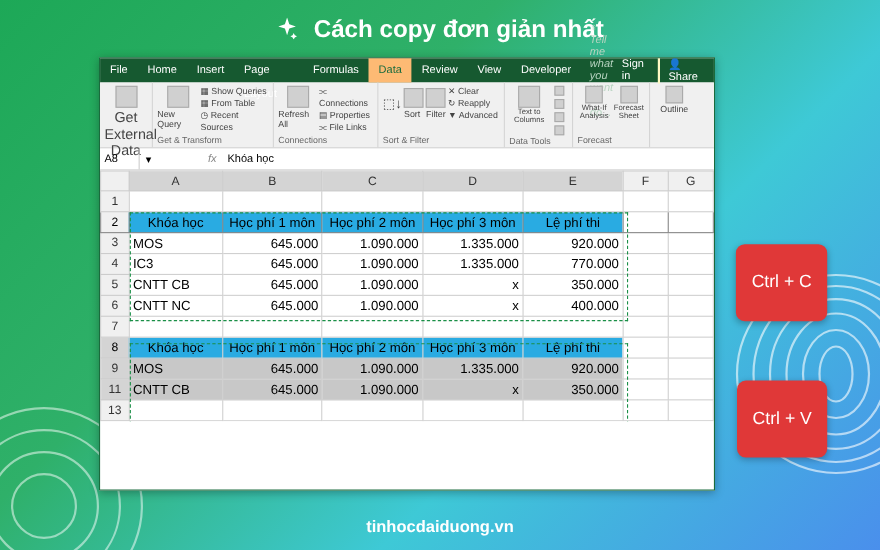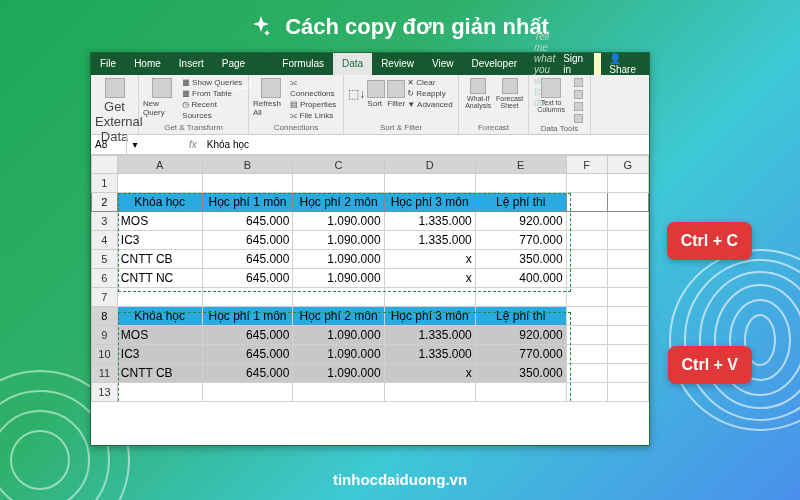--- a/index.html
+++ b/index.html
@@ -7,46 +7,46 @@
 .deco-l{position:absolute;left:-50px;bottom:-50px;width:180px;height:180px}
 .deco-l div{position:absolute;border:2px solid rgba(255,255,255,.5);border-radius:50%}
 .deco-r{position:absolute;right:-60px;bottom:60px;width:200px;height:200px}
 .deco-r svg{width:100%;height:100%}
 .header{text-align:center;padding:14px 0 10px;color:#fff;font-size:22px;font-weight:700}
 .sparkle{display:inline-block;margin-right:8px;vertical-align:-2px}
 .footer{position:absolute;bottom:12px;width:100%;text-align:center;color:#fff;font-size:15px;font-weight:600}
 .excel{position:absolute;left:90px;top:52px;width:560px;height:394px;background:#fff;border:1px solid #1a6b3d;box-shadow:0 2px 8px rgba(0,0,0,.3)}
 .titlebar{height:22px;background:#165930;display:flex;align-items:center;font-size:10px;color:#fff}
 .tab{padding:0 9px;height:22px;line-height:22px;cursor:pointer}
-.tab.active{background:#e5e5e5;color:#1a6b3d;font-weight:400}
+.tab.active{background:#fdba74;color:#1a6b3d;font-weight:400}
 .tell{flex:1;color:#b8d4c1;padding-left:8px;font-style:italic}
 .signin{padding:0 8px}
-.share{padding:0 8px;border-left:7px solid #fef9c3}
+.share{padding:0 8px;border-left:2px solid #fef9c3}
 .ribbon{height:60px;background:#f0f0f0;border-bottom:1px solid #ccc;display:flex;font-size:9px;color:#444}
 .rgrp{border-right:1px solid #d4d4d4;padding:2px 4px;display:flex;flex-direction:column;justify-content:space-between;text-align:center}
-.rgrp .lbl{font-size:8px;color:#666;text-align:center}
+.rgrp .lbl{font-size:8px;color:#666;text-align:left}
 .rico{width:20px;height:20px;background:#d0d0d0;margin:1px auto;border:1px solid #aaa}
 .fbar{height:20px;background:#fff;border-bottom:1px solid #ccc;display:flex;align-items:center;font-size:10px}
 .nbox{width:36px;border-right:1px solid #ccc;padding:0 4px;height:100%;line-height:20px}
 .fx{padding:0 6px;color:#888;font-style:italic}
 .fval{padding:0 4px}
 .grid{overflow:hidden}
 table{border-collapse:collapse;width:100%;font-size:12px}
 .colhdr th{background:#f0f0f0;border:1px solid #ccc;font-weight:400;height:18px;color:#333;font-size:11px}
 .colhdr th.sel{background:#d4d4d4}
 .rowhdr{background:#f0f0f0;border:1px solid #ccc;text-align:center;width:26px;font-size:11px;color:#333}
 .rowhdr.sel{background:#d4d4d4}
 td{border:1px solid #d0d0d0;height:19px;padding:0 3px;background:#fff}
 td.num{text-align:right}
 .thdr td{background:#29abe2;color:#000;text-align:center;font-weight:400;border:1px solid #888}
 .pasted td{background:#c8c8c8}
 tr.pasted td{background:#c8c8c8}
 tr.phdr td{background:#29abe2;text-align:center;color:#000}
 .w-a{width:86px}.w-n{width:92px}
-.badge{position:absolute;background:#e03838;color:#fff;padding:10px 14px;border-radius:8px;font-size:16px;font-weight:700;box-shadow:0 2px 6px rgba(0,0,0,.25)}
+.badge{position:absolute;background:#e03838;color:#fff;padding:26px 14px;border-radius:8px;font-size:16px;font-weight:400;box-shadow:0 2px 6px rgba(0,0,0,.25)}
 .badge.c{right:48px;top:222px}
 .badge.v{right:48px;top:346px}
 .dash-border{position:absolute;border:1.5px dashed #1a8f47;pointer-events:none}
 </style>
 </head>
 <body>
 
 <div class="deco-l">
   <div style="width:180px;height:180px;left:0;top:0"></div>
   <div style="width:140px;height:140px;left:20px;top:20px"></div>
@@ -140,47 +140,54 @@
             <div style="font-size:8px">Filter</div>
           </div>
         <div style="font-size:8px;line-height:11px">
           <div>✕ <span>Clear</span></div>
           <div>↻ <span>Reapply</span></div>
           <div>▼ <span>Advanced</span></div>
         </div>
       </div>
       <div class="lbl">Sort &amp; Filter</div>
     </div>
-    <div class="rgrp" style="width:70px">
-      <div style="display:flex;gap:2px">
-        <div>
-            <div class="rico" style="width:16px;height:16px"></div>
-            <div style="font-size:7px">What-If Analysis</div>
-          </div>
-        <div>
-            <div class="rico" style="width:16px;height:16px"></div>
-            <div style="font-size:7px">Forecast Sheet</div>
-          </div>
-      </div>
-      <div class="lbl">Forecast</div>
-    </div>
     <div class="rgrp" style="width:62px">
       <div style="display:flex;gap:1px">
         <div>
             <div class="rico"></div>
             <div style="font-size:7px">Text to Columns</div>
           </div>
         <div style="display:flex;flex-wrap:wrap;width:22px;gap:1px">
             <div class="rico" style="width:9px;height:9px"></div>
             <div class="rico" style="width:9px;height:9px"></div>
             <div class="rico" style="width:9px;height:9px"></div>
             <div class="rico" style="width:9px;height:9px"></div>
           </div>
       </div>
       <div class="lbl">Data Tools</div>
+    </div>
+    <div class="rgrp" style="width:70px">
+      <div style="display:flex;gap:2px">
+        <div>
+            <div class="rico" style="width:16px;height:16px"></div>
+            <div style="font-size:7px">What-If Analysis</div>
+          </div>
+        <div>
+            <div class="rico" style="width:16px;height:16px"></div>
+            <div style="font-size:7px">Forecast Sheet</div>
+          </div>
+      </div>
+      <div class="lbl">Forecast</div>
+    </div>
+    <div class="rgrp" style="width:44px;border-right:none">
+      <div>
+          <div class="rico" style="width:16px;height:16px"></div>
+          <div style="font-size:8px">Outline</div>
+        </div>
+      <div class="lbl"></div>
     </div>
   </div>
 
   <div class="fbar">
     <div class="nbox">A8</div>
     <div style="width:16px;text-align:center">▾</div>
     <div style="width:40px"></div>
     <div class="fx">fx</div>
     <div class="fval">Khóa học</div>
   </div>
@@ -282,30 +289,20 @@
             <td class="rowhdr sel">9</td>
         <td>MOS</td>
             <td class="num">645.000</td>
             <td class="num">1.090.000</td>
             <td class="num">1.335.000</td>
             <td class="num">920.000</td>
             <td style="background:#fff"></td>
             <td style="background:#fff"></td>
           </tr>
       <tr class="pasted">
-            <td class="rowhdr sel">10</td>
-        <td>IC3</td>
-            <td class="num">645.000</td>
-            <td class="num">1.090.000</td>
-            <td class="num">1.335.000</td>
-            <td class="num">770.000</td>
-            <td style="background:#fff"></td>
-            <td style="background:#fff"></td>
-          </tr>
-      <tr class="pasted">
             <td class="rowhdr sel">11</td>
         <td>CNTT CB</td>
             <td class="num">645.000</td>
             <td class="num">1.090.000</td>
             <td class="num">x</td>
             <td class="num">350.000</td>
             <td style="background:#fff"></td>
             <td style="background:#fff"></td>
           </tr>
       <tr>

